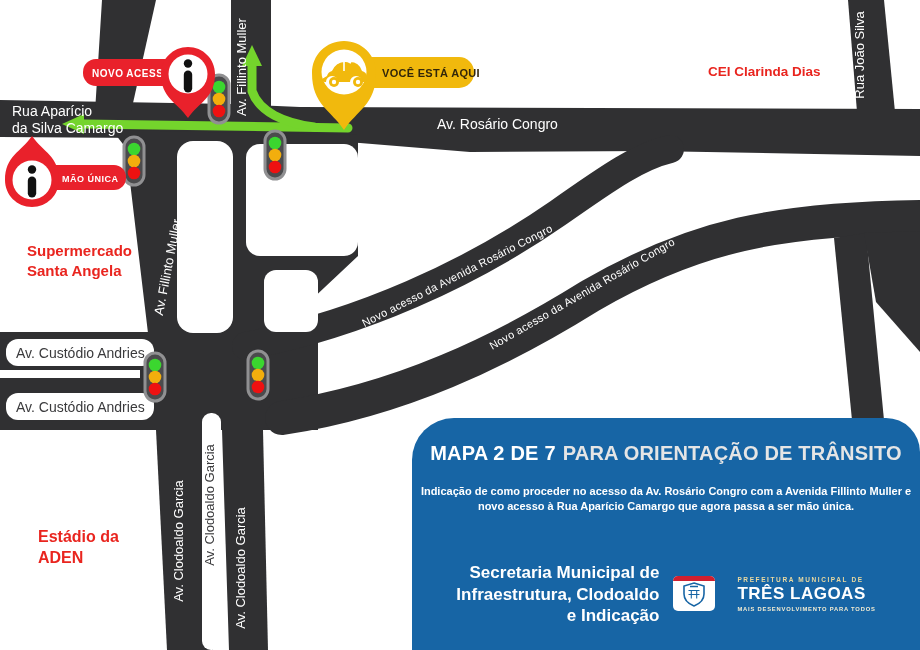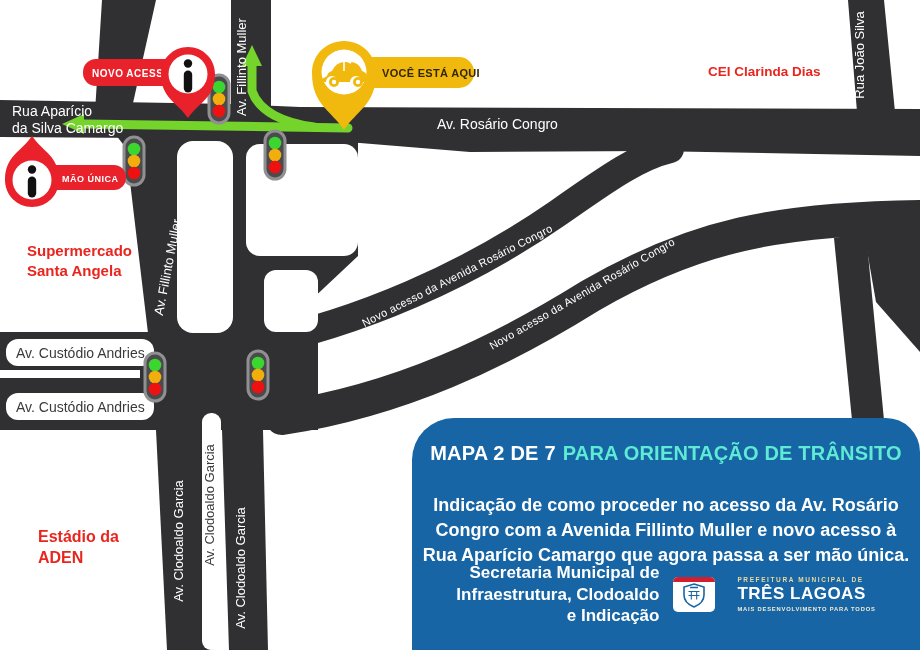--- a/index.html
+++ b/index.html
@@ -24,31 +24,31 @@
   .pin-red{fill:#e9212b;} .pin-gold{fill:#f1b90d;}
   .pin-white{fill:#ffffff;} .pin-glyph{fill:#111111;}
   .car{fill:#f1b90d;}
 
   #info-panel{
     position:absolute;left:412px;top:418px;right:0;bottom:0;
     background:#1765a5;border-radius:42px 34px 0 0;color:#fff;
   }
   #panel-title{margin-top:24px;text-align:center;font-size:20px;font-weight:800;letter-spacing:.2px;white-space:nowrap;}
   #panel-title .ttl-y{color:#ffffff;}
-  #panel-title .ttl-w{color:#5eead4;margin-left:7px;}
+  #panel-title .ttl-w{color:#e5e5e5;margin-left:7px;}
   #panel-body{
-    width:492px;margin:28px auto 0;text-align:center;
-    font-size:18px;font-weight:700;line-height:1.38;color:#ffffff;
+    width:492px;margin:19px auto 0;text-align:center;
+    font-size:11px;font-weight:700;line-height:1.38;color:#ffffff;
   }
   #panel-footer{
     position:absolute;bottom:24px;left:0;right:0;
     display:flex;justify-content:center;align-items:center;gap:14px;
   }
   .sec-text{text-align:right;font-size:17px;font-weight:600;line-height:1.25;color:#ffffff;}
-  .logo{display:flex;align-items:flex-end;gap:22px;}
+  .logo{display:flex;align-items:flex-start;gap:22px;}
   .crest{
     width:42px;height:35px;background:#ffffff;border-radius:5px;
     position:relative;display:flex;align-items:center;justify-content:center;
     overflow:hidden;flex:0 0 auto;
   }
   .crest-bar{position:absolute;top:0;left:0;right:0;height:5px;background:#d11f2f;}
   .logo-col{display:flex;flex-direction:column;}
   .logo-pre{font-size:6.5px;letter-spacing:1.6px;color:#ead9a0;font-weight:700;}
   .logo-name{font-size:17px;font-weight:800;letter-spacing:.5px;color:#ffffff;margin-top:1px;}
   .logo-tag{font-size:5.8px;letter-spacing:.8px;color:#f3ecd2;font-weight:700;margin-top:2px;}

